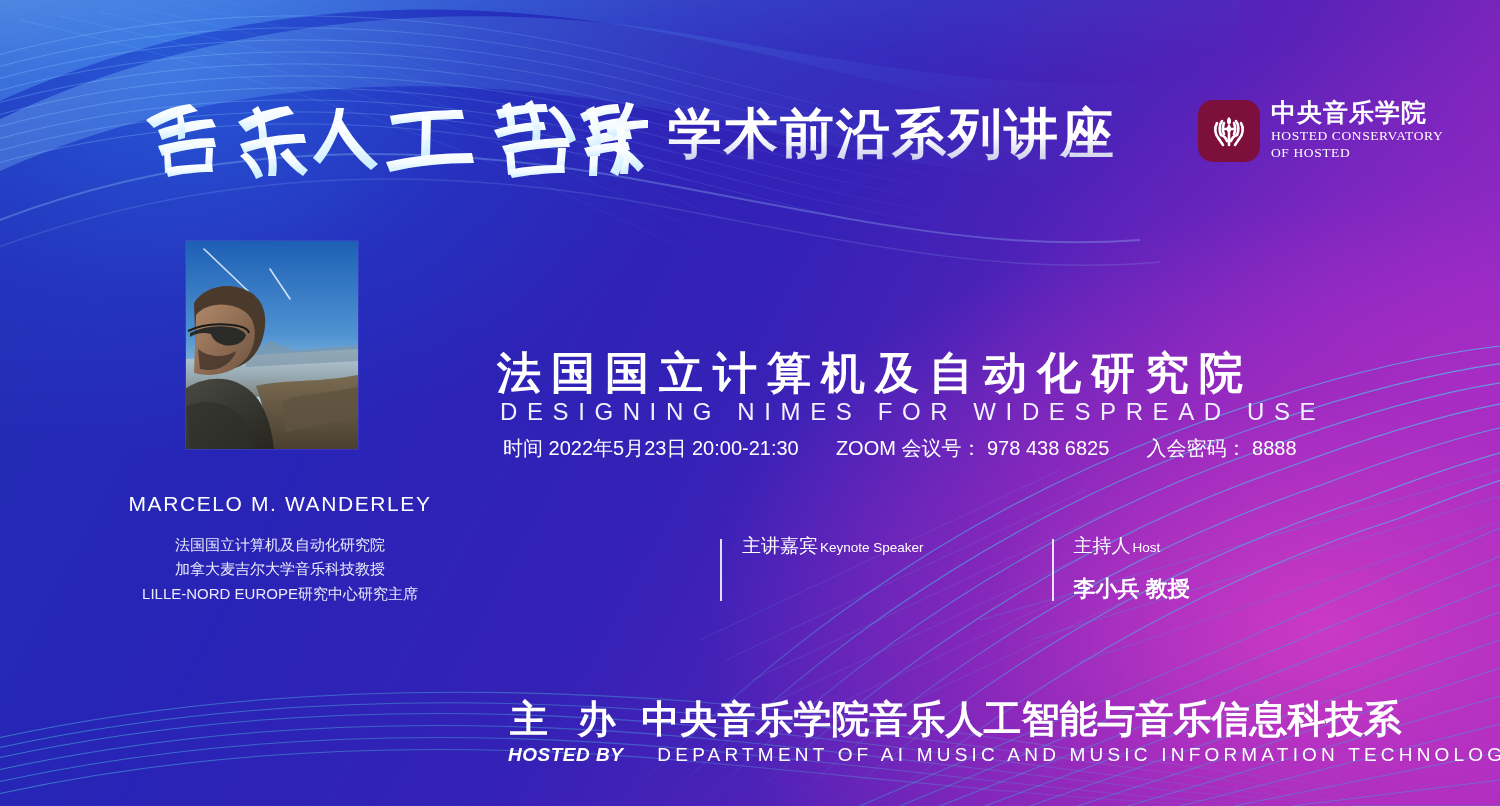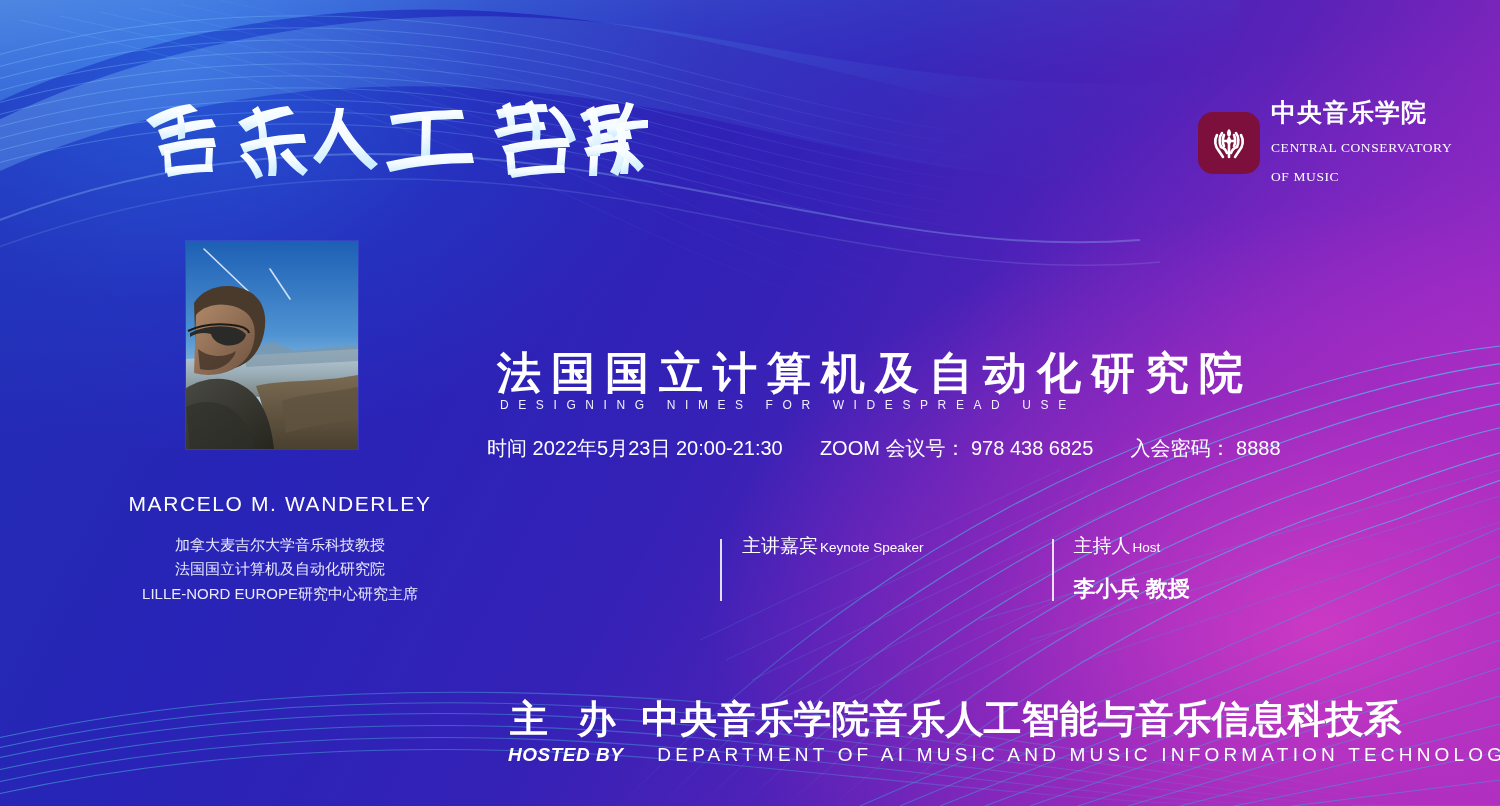--- a/index.html
+++ b/index.html
@@ -46,21 +46,21 @@
     position:absolute; left:1198px; top:100px;
     display:flex; align-items:center; gap:11px;
   }
   .logo-mark {
     width:62px; height:62px; border-radius:15px;
     background:#7d0f3c;
     display:flex; align-items:center; justify-content:center;
     flex:0 0 auto;
   }
   .logo-mark svg { width:44px; height:44px; }
-  .logo-text { display:flex; flex-direction:column; justify-content:center;gap:12px; }
+  .logo-text { display:flex; flex-direction:column; justify-content:center; }
   .logo-cn {
     font-size:25px; font-weight:bold; color:#fff; letter-spacing:1px;
     line-height:1.05; white-space:nowrap;
     font-family:"Liberation Serif", serif;
   }
   .logo-en1, .logo-en2 {
     font-size:13.5px; color:#ffffff; letter-spacing:0.6px;
     line-height:1.25; white-space:nowrap;
     font-family:"Liberation Serif", serif;
   }
@@ -89,25 +89,25 @@
   .bio div { white-space:nowrap; }
 
   
   .main-cn {
     position:absolute; left:497px; top:344px;
     font-size:44px; font-weight:bold; color:#ffffff;
     letter-spacing:10px; white-space:nowrap;
   }
   .main-en {
     position:absolute; left:500px; top:398px;
-    font-size:12px; color:#f2f0ff; letter-spacing:9.6px;
+    font-size:24px; color:#f2f0ff; letter-spacing:9.6px;
     white-space:nowrap; font-weight:300;
   }
   .meta-line {
-    position:absolute; left:487px; top:435px;
+    position:absolute; left:503px; top:435px;
     font-size:20px; color:#ffffff; white-space:nowrap;
   }
   .meta-line span.gap { display:inline-block; width:26px; }
 
   
   .credits { position:absolute; left:720px; top:536px; display:flex; gap:8px; }
   .credit-col { position:relative; padding-left:22px; }
   .credit-col.host { margin-left:120px; }
   .credit-col::before {
     content:""; position:absolute; left:0; top:3px;
@@ -298,20 +298,21 @@
           <path d="M494,66 L502,66 L500,88 L492,88 Z"></path>
 
           <path d="M506,18 C502,30 496,42 486,52 L480,46 C490,36 496,26 498,16 Z"></path>
           <path d="M478,40 C492,36 508,34 520,34 L520,42 C508,42 492,45 480,49 Z"></path>
           <path d="M496,40 C500,56 498,74 490,90 L482,86 C490,72 492,56 488,42 Z"></path>
           <path d="M488,56 C498,62 508,70 516,80 L510,86 C502,76 492,68 482,62 Z"></path>
         </g>
       </svg>
     </div>
 
+    <div class="series-title">学术前沿系列讲座</div>
 
     <div class="logo-block">
       <div class="logo-mark">
         <svg viewBox="0 0 44 44">
           <g fill="none" stroke="#ffffff" stroke-width="2.6" stroke-linecap="round">
             <path d="M22,8 C19.5,10 19,14 22,16 C25,14 24.5,10 22,8 Z" fill="#ffffff" stroke="none"></path>
             <path d="M22,17 L22,36"></path>
             <path d="M15,12 C12,16 12,22 14,26"></path>
             <path d="M29,12 C32,16 32,22 30,26"></path>
             <path d="M17,14 C15.5,18 15.5,22 17,25"></path>
@@ -322,22 +323,22 @@
             <path d="M30,26 C27,27 25,29 24,32"></path>
             <path d="M12,30 L16,36"></path>
             <path d="M32,30 L28,36"></path>
             <path d="M17,20 L27,20"></path>
           </g>
           <ellipse cx="22" cy="20" rx="2.3" ry="3" fill="#ffffff"></ellipse>
         </svg>
       </div>
       <div class="logo-text">
         <div class="logo-cn">中央音乐学院</div>
-        <div class="logo-en1">CENTRAL CONSERVATORY</div>
-        <div class="logo-en2">OF MUSIC</div>
+        <div class="logo-en1">HOSTED CONSERVATORY</div>
+        <div class="logo-en2">OF HOSTED</div>
       </div>
     </div>
   </div>
 
   <div class="portrait">
     <svg viewBox="0 0 172 208">
       <defs>
         <linearGradient id="sky" x1="0" y1="0" x2="0" y2="1">
           <stop offset="0%" stop-color="#1d5fb4"></stop>
           <stop offset="45%" stop-color="#4f93d2"></stop>
@@ -381,22 +382,22 @@
       <path d="M12,108 C22,116 38,118 50,110 C46,124 30,132 14,128 Z" fill="#3d3025" opacity="0.75"></path>
 
       <path d="M-4,150 C12,138 34,134 52,142 C72,151 84,172 88,208 L-4,208 Z" fill="url(#shirt)"></path>
       <path d="M0,166 C16,158 34,160 48,170 C60,179 66,194 68,208 L4,208 Z" fill="#2f2f29" opacity="0.6"></path>
     </svg>
   </div>
 
   <div class="speaker-name-left">MARCELO M. WANDERLEY</div>
 
   <div class="bio">
+    <div>法国国立计算机及自动化研究院</div>
     <div>加拿大麦吉尔大学音乐科技教授</div>
-    <div>法国国立计算机及自动化研究院</div>
     <div>LILLE-NORD EUROPE研究中心研究主席</div>
   </div>
 
   <div class="main-cn">法国国立计算机及自动化研究院</div>
   <div class="main-en">DESIGNING NIMES FOR WIDESPREAD USE</div>
 
   <div class="meta-line">
     <span>时间</span>
     <span>2022年5月23日 20:00-21:30</span>
     <span class="gap"></span>

